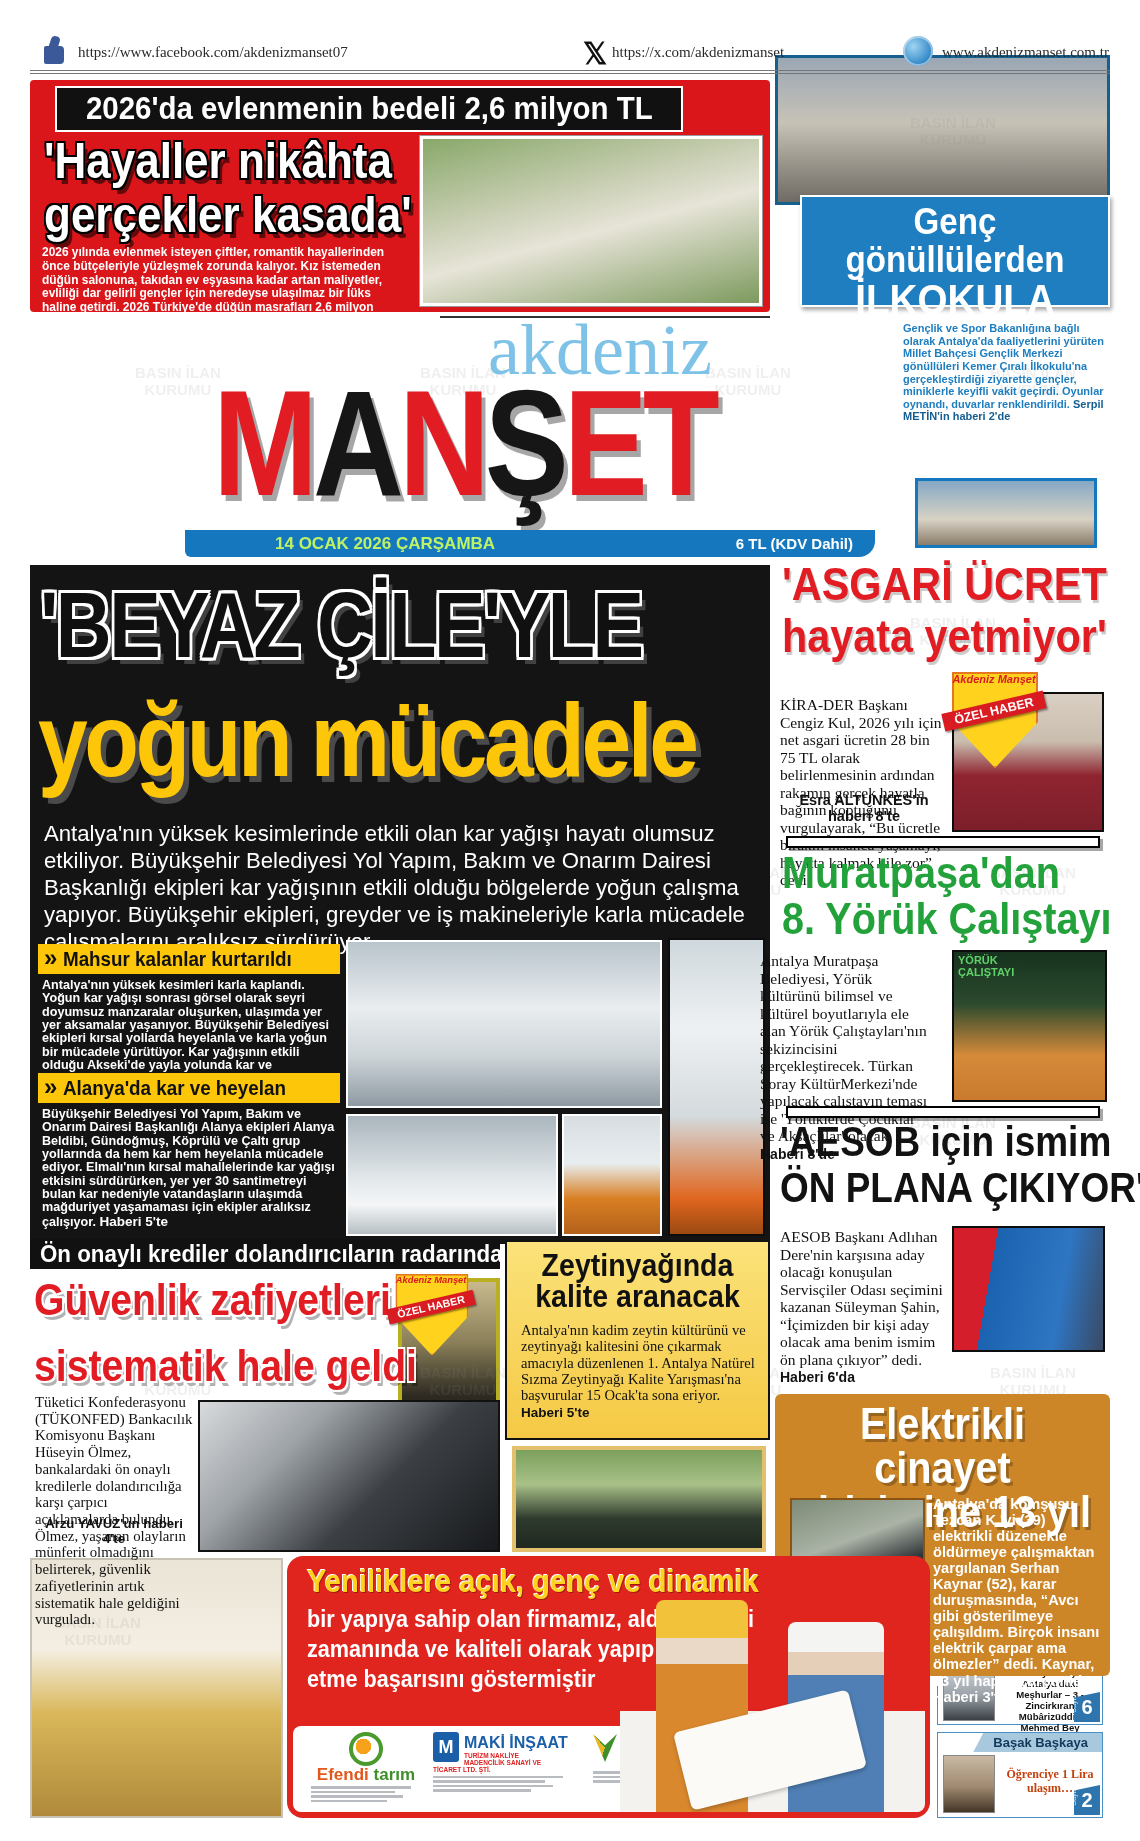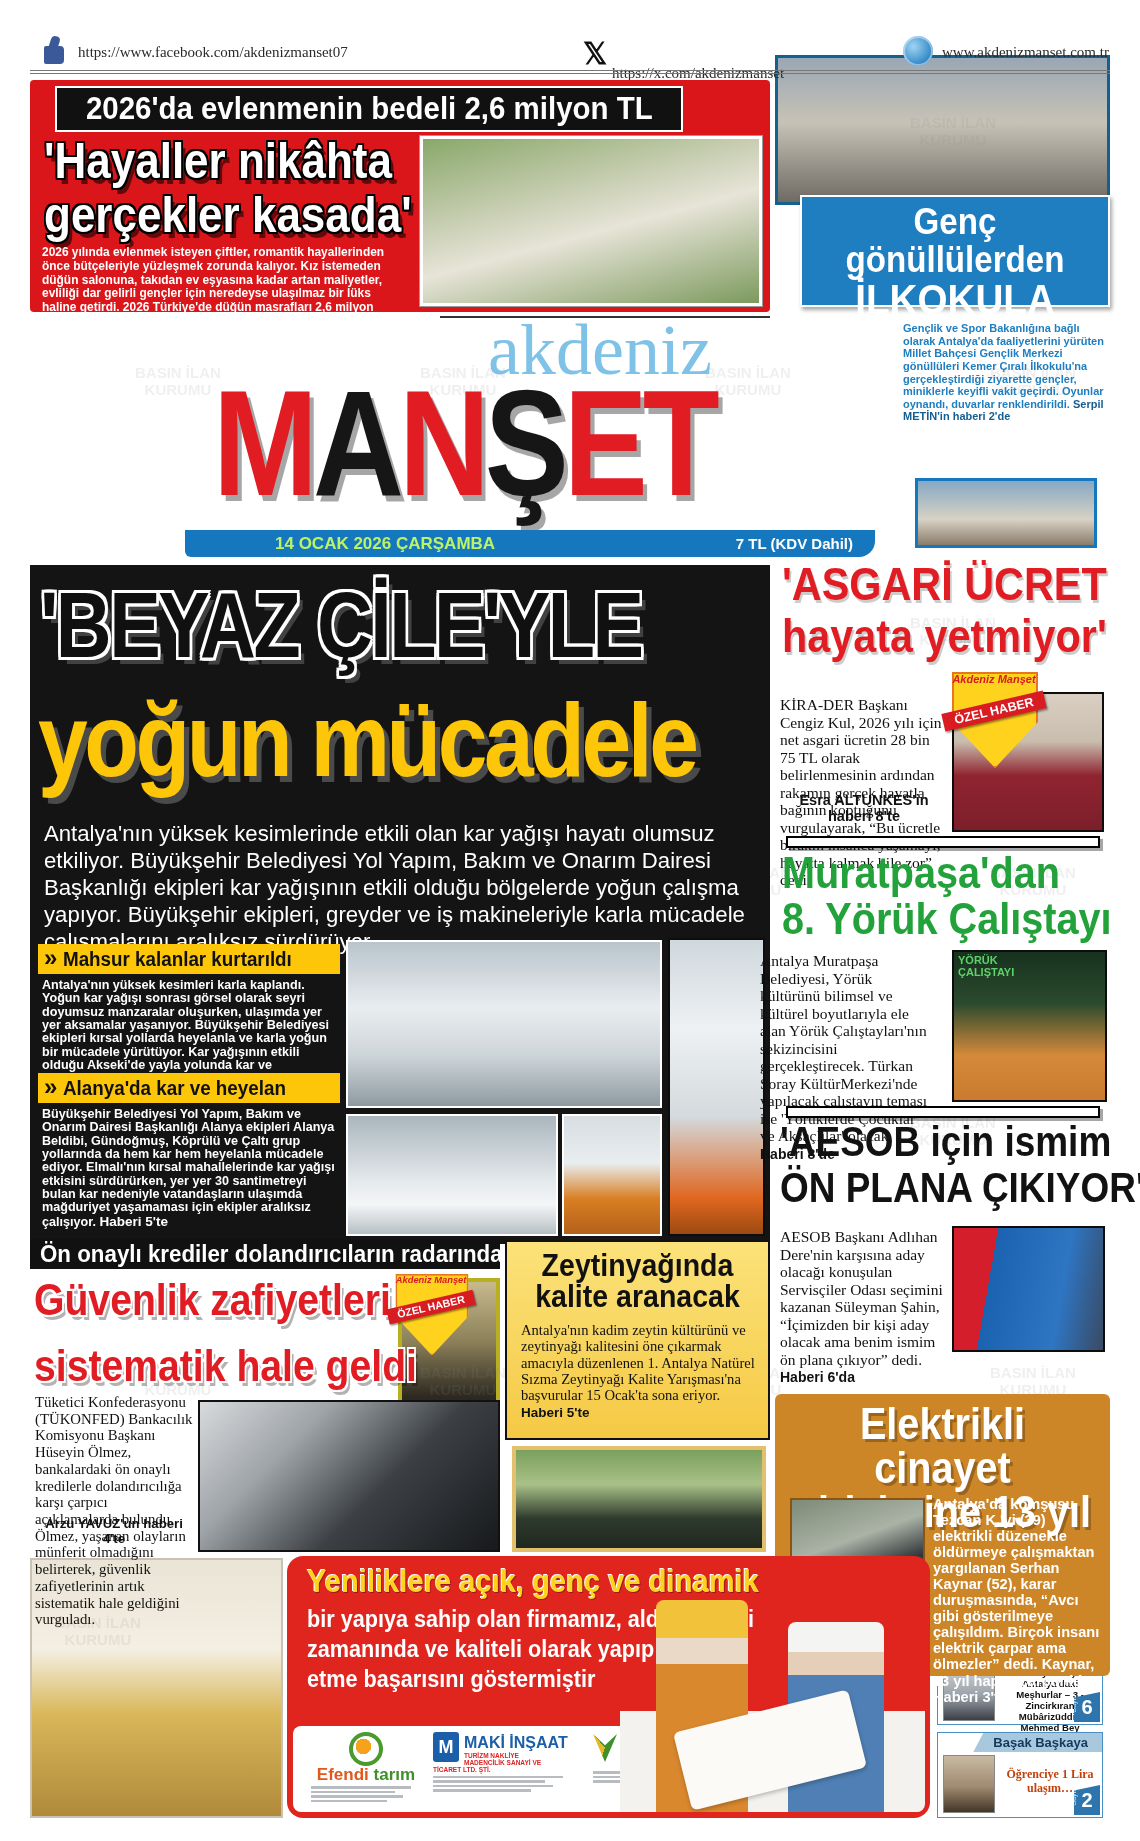--- a/index.html
+++ b/index.html
@@ -181,21 +181,21 @@
       </div>
     </div>
 
   <div class="abs z" style="left:30px;top:36px;width:1080px;height:38px;">
     <div class="abs" style="left:8px;top:0;width:30px;height:30px;">
       <div class="abs" style="left:6px;top:10px;width:20px;height:18px;background:#3b5998;border-radius:2px 4px 4px 2px;"></div>
       <div class="abs" style="left:12px;top:0;width:9px;height:14px;background:#3b5998;border-radius:4px 4px 0 0;transform:rotate(18deg);"></div>
     </div>
     <div class="abs url-text" style="left:48px;top:8px;">https://www.facebook.com/akdenizmanset07</div>
     <div class="abs" style="left:553px;top:0px;font-family:'Liberation Serif',serif;font-size:30px;font-weight:bold;color:#111;">𝕏</div>
-    <div class="abs url-text" style="left:582px;top:8px;margin-top:21px;">https://x.com/akdenizmanset</div>
+    <div class="abs url-text" style="left:582px;top:8px;">https://x.com/akdenizmanset</div>
     <div class="abs" style="left:873px;top:0px;width:30px;height:30px;border-radius:50%;background:radial-gradient(circle at 35% 35%,#9fd4f2,#2e86c6 70%,#155a92);box-shadow:inset 0 0 0 2px rgba(255,255,255,.45);"></div>
     <div class="abs url-text" style="left:912px;top:8px;">www.akdenizmanset.com.tr</div>
   </div>
   <div class="abs z rule-double" style="left:30px;top:70px;width:1080px;height:0;"></div>
 
   <div class="abs z" style="left:30px;top:80px;width:740px;height:232px;background:#db161b;border-radius:4px;">
     <div class="abs" style="left:25px;top:6px;width:628px;height:46px;background:#111;border:2px solid #fff;box-sizing:border-box;display:flex;align-items:center;justify-content:center;">
       <span style="color:#fff;font-weight:bold;font-size:31px;transform:scaleX(.95);white-space:nowrap;">2026'da evlenmenin bedeli 2,6 milyon TL</span>
     </div>
     <div class="abs stroke-black" style="left:14px;top:52px;font-size:50px;font-weight:900;transform:scaleX(.88);transform-origin:left;white-space:nowrap;">'Hayaller nikâhta</div>
@@ -220,21 +220,21 @@
 
 
 
   <div class="abs z" style="left:440px;top:316px;width:330px;border-top:2px solid #333;"></div>
   <div class="abs z" style="left:430px;top:314px;width:340px;text-align:center;font-family:'Liberation Serif',serif;font-size:72px;color:#7fc2e8;line-height:1.0;">akdeniz</div>
 
   <div class="abs z" style="left:213px;top:368px;font-size:150px;font-weight:900;line-height:1.0;letter-spacing:-6px;transform:scaleX(.84);transform-origin:left top;white-space:nowrap;text-shadow:5px 6px 0 rgba(0,0,0,.35);"><span style="color: rgb(225, 28, 35);">M</span><span style="color: rgb(22, 22, 22);">A</span><span style="color: rgb(225, 28, 35);">N</span><span style="color: rgb(22, 22, 22);">Ş</span><span style="color: rgb(225, 28, 35);">E</span><span style="color: rgb(225, 28, 35);">T</span></div>
 
   <div class="abs z" style="left:185px;top:530px;width:690px;height:27px;background:#1578be;border-radius:0 0 16px 6px;">
     <span style="position:absolute;left:90px;top:4px;color:#bef264;font-weight:bold;font-size:17px;">14 OCAK 2026 ÇARŞAMBA</span>
-    <span style="position:absolute;right:22px;top:5px;color:#fff;font-weight:bold;font-size:15px;">7 TL (KDV Dahil)</span>
+    <span style="position:absolute;right:22px;top:5px;color:#fff;font-weight:bold;font-size:15px;">6 TL (KDV Dahil)</span>
   </div>
 
   <div class="abs z" style="left:30px;top:565px;width:740px;height:679px;background:#141414;">
     <div class="abs stroke-white" style="left:10px;top:8px;font-size:92px;font-weight:900;letter-spacing:-3px;transform:scaleX(.84);transform-origin:left top;white-space:nowrap;">'BEYAZ ÇİLE'YLE</div>
     <div class="abs" style="left:8px;top:116px;font-size:104px;font-weight:900;letter-spacing:-4px;color:#fdc608;transform:scaleX(.86);transform-origin:left top;white-space:nowrap;text-shadow:6px 6px 0 #4a4a4a;">yoğun mücadele</div>
     <div class="abs" style="left:14px;top:255px;width:722px;color:#fff;font-size:22.5px;line-height:1.2;transform:scaleX(.985);transform-origin:left top;">Antalya'nın yüksek kesimlerinde etkili olan kar yağışı hayatı olumsuz etkiliyor. Büyükşehir Belediyesi Yol Yapım, Bakım ve Onarım Dairesi Başkanlığı ekipleri kar yağışının etkili olduğu bölgelerde yoğun çalışma yapıyor. Büyükşehir ekipleri, greyder ve iş makineleriyle karla mücadele çalışmalarını aralıksız sürdürüyor</div>
 
     <div class="ybar abs" style="left:8px;top:379px;width:302px;height:30px;">
       <span class="chev">»</span>
       <span class="t">Mahsur kalanlar kurtarıldı</span>

